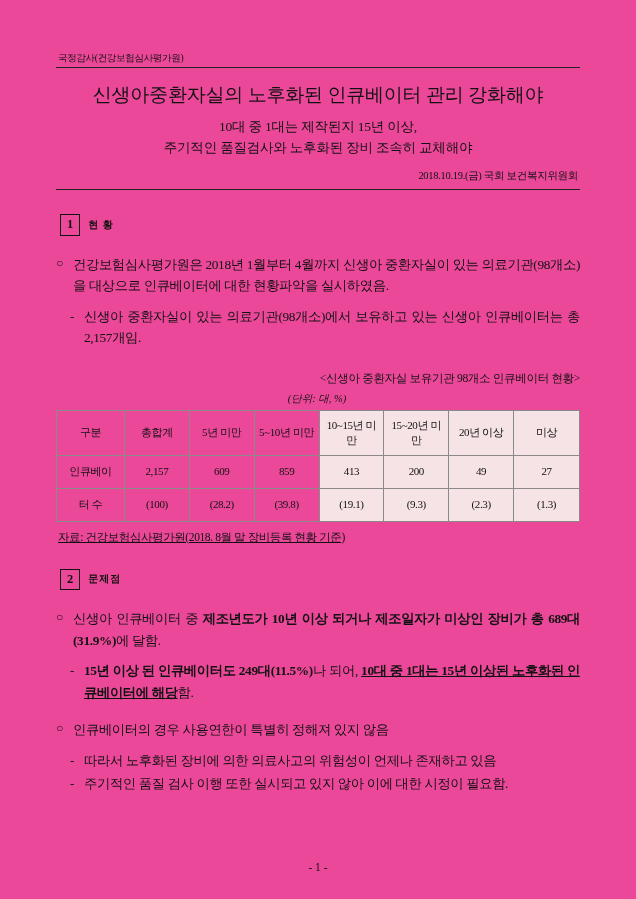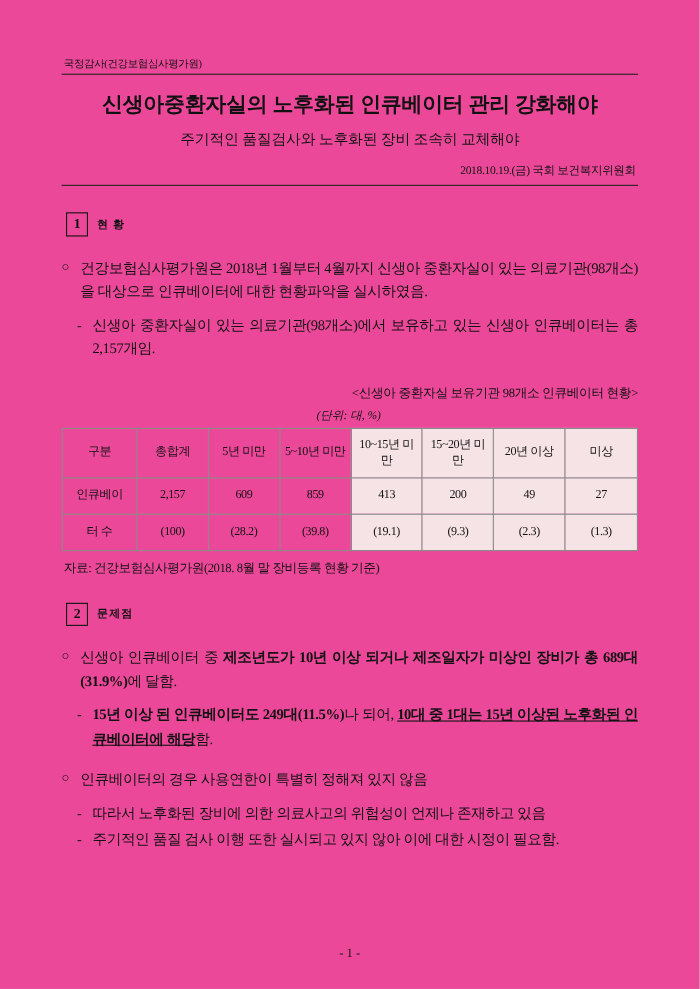--- a/index.html
+++ b/index.html
@@ -27,21 +27,21 @@
     margin: 0 0 2px 2px;
   }
   .rule {
     border: 0;
     border-top: 1px solid #222;
     margin: 2px 0 14px 0;
   }
   .title {
     text-align: center;
     font-size: 19px;
-    font-weight: bold;
+    font-weight: normal;
     letter-spacing: -0.2px;
     color: #111;
     margin: 4px 0 10px 0;
   }
   .subtitle {
     text-align: center;
     font-size: 13.5px;
     color: #111;
     letter-spacing: -0.2px;
     margin: 3px 0;
@@ -136,20 +136,21 @@
   }
   table.data thead th { height: 34px; font-weight: normal; }
   table.data td { height: 22px; }
   th.hl, td.hl { background: #f6e3e6; }
   .rowlabel { letter-spacing: 1px; }
   .source {
     font-size: 11.5px;
     color: #111;
     letter-spacing: -0.4px;
     margin: 8px 0 0 2px;
+    text-decoration: underline;
   }
   .pagenum {
     position: absolute;
     bottom: 26px;
     left: 0;
     right: 0;
     text-align: center;
     font-size: 11.5px;
     color: #111;
   }
@@ -157,20 +158,21 @@
 </style>
 </head>
 <body>
 
 <div class="page">
 
   <div class="kicker">국정감사(건강보험심사평가원)</div>
   <hr class="rule">
 
   <div class="title">신생아중환자실의 노후화된 인큐베이터 관리 강화해야</div>
+  <div class="subtitle">10대 중 1대는 제작된지 15년 이상,</div>
   <div class="subtitle">주기적인 품질검사와 노후화된 장비 조속히 교체해야</div>
 
   <div class="byline">2018.10.19.(금) 국회 보건복지위원회</div>
   <hr class="byline-rule">
 
   <div class="section-head">
     <span class="sec-num">1</span>
     <span class="sec-title">현 황</span>
   </div>
 

